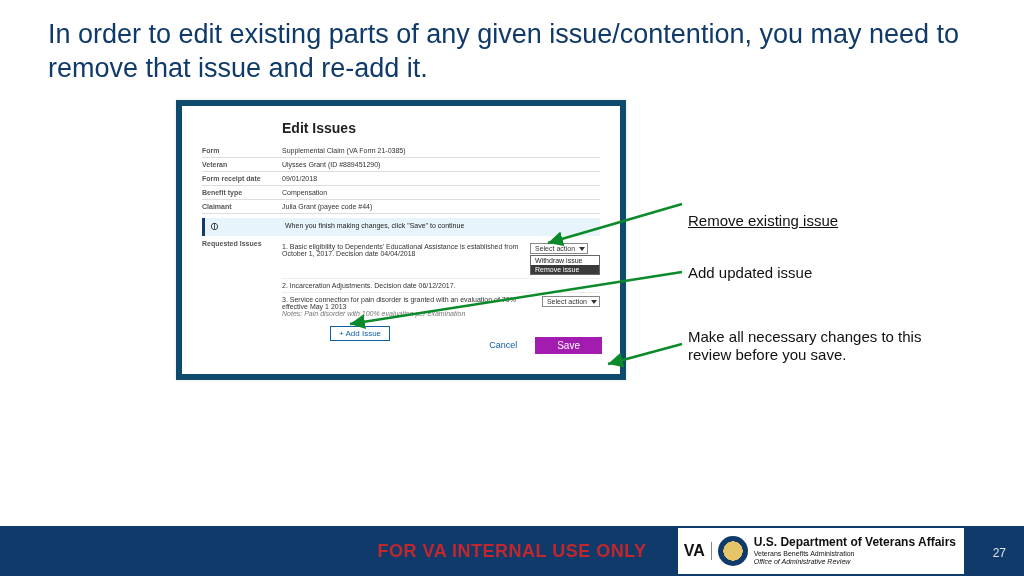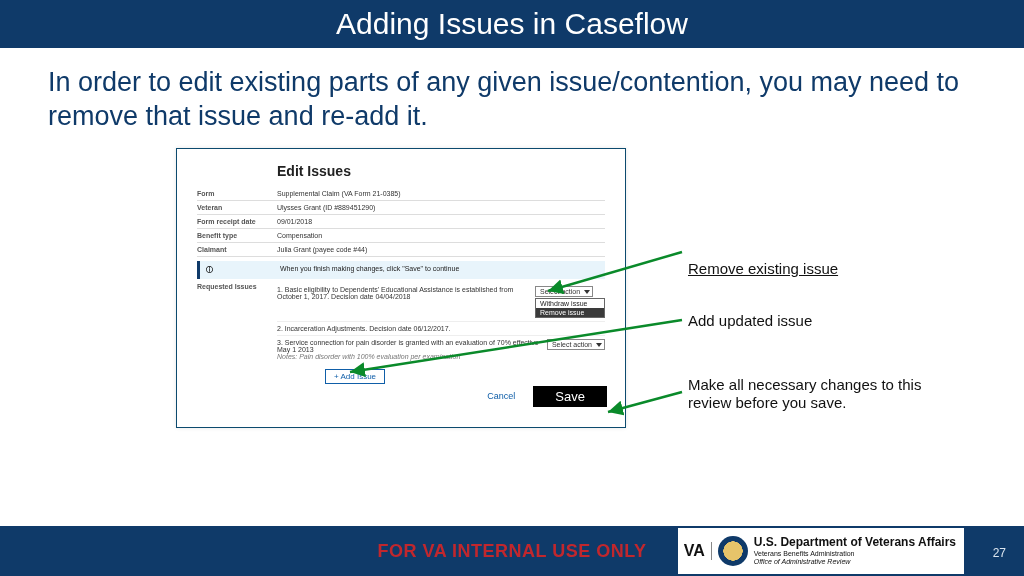--- a/index.html
+++ b/index.html
@@ -4,21 +4,21 @@
 <style>
   * { box-sizing: border-box; margin: 0; padding: 0; }
   html, body { width: 1024px; height: 576px; font-family: "Segoe UI", Arial, sans-serif; background: #fff; overflow: hidden; }
   .slide { width: 1024px; height: 576px; position: relative; }
   .title-bar { width: 100%; height: 48px; background: #0f3a69; color: #fff; font-size: 30px; font-weight: 300; text-align: center; line-height: 48px; }
   .body { padding: 18px 40px 0 48px; }
   .intro { color: #0f3a69; font-size: 27px; line-height: 1.25; font-weight: 400; }
   .content-row { position: relative; margin-top: 14px; height: 300px; }
   .shot {
     position: absolute; left: 128px; top: 0; width: 450px; height: 280px;
-    background: #fff; border: 1px solid #0c4a6e; box-shadow: 0 0 4px rgba(0,0,0,.1);
+    background: #fff; border: 6px solid #0c4a6e; box-shadow: 0 0 4px rgba(0,0,0,.1);
     padding: 14px 20px 10px 20px; font-size: 8px; color: #222;
   }
   .shot h2 { font-size: 14px; font-weight: 700; margin: 0 0 8px 80px; }
   .row { display: flex; border-bottom: 1px solid #ddd; padding: 3px 0; }
   .row .lab { width: 80px; color: #555; font-weight: 600; font-size: 7px; }
   .row .val { flex: 1; color: #333; font-size: 7px; }
   .info-band { display: flex; background: #e8f4fb; border-left: 3px solid #0f3a69; padding: 4px 6px; margin: 4px 0; font-size: 7px; }
   .info-band .lab { width: 74px; font-weight: 700; color: #000; }
   .issues { margin-top: 4px; display: flex; }
   .issues .lab { width: 80px; color: #555; font-weight: 600; font-size: 7px; }
@@ -27,21 +27,21 @@
   .issue .txt { flex: 1; }
   .issue .note { font-style: italic; color:#777; }
   .select-action { border: 1px solid #888; font-size: 7px; padding: 1px 12px 1px 4px; position: relative; background:#fff; display:inline-block; white-space:nowrap;}
   .select-action .tri { position:absolute; right:2px; top:3px; width:0;height:0;border-left:3px solid transparent;border-right:3px solid transparent;border-top:4px solid #333;}
   .dropdown { border:1px solid #666; width:70px; font-size:7px; background:#fff; margin-top:1px;}
   .dropdown .opt { padding:1px 4px; color:#222; }
   .dropdown .opt.highlight { background:#3a3a3a; color:#fff; }
   .add-issue-btn { display:inline-block; border:1px solid #0f5ea8; color:#0f5ea8; font-size:8px; padding:2px 8px; margin-top:6px; background:#fff;margin-left:48px;}
   .actions { position:absolute; right:18px; bottom:20px; display:flex; gap:18px; align-items:center;}
   .cancel { color:#0f5ea8; font-size:9px; }
-  .save { background:#000000; color:#fff; font-size:13px; padding:3px 22px; }
+  .save { background:#a21caf; color:#fff; font-size:10px; padding:3px 22px; }
   
   .callout { position:absolute; font-size:15px; color:#111; }
   .c1 { left:640px; top:112px;text-decoration:underline; }
   .c2 { left:640px; top:164px; }
   .c3 { left:640px; top:228px; width:260px; line-height:1.2; }
   svg.arrows { position:absolute; left:0; top:0; width:928px; height:300px; pointer-events:none; }
   
   .footer-bar { position:absolute; left:0; bottom:0; width:100%; height:50px; background:#0f3a69; display:flex; align-items:center; }
   .footer-red { position:absolute; left:50%; transform:translateX(-50%); bottom:14px; color:#c1272d; font-weight:700; font-size:18px; letter-spacing:.5px;text-align:center; }
   .page-no { position:absolute; right:18px; bottom:16px; color:#dbe5ef; font-size:12px;margin-top:32px; }
@@ -49,21 +49,20 @@
   .va-logo { font-weight:800; font-size:16px; color:#111; border-right:1px solid #888; padding-right:6px;}
   .seal { width:30px; height:30px; border-radius:50%; background: radial-gradient(circle at 50% 50%, #e6c46a 0 45%, #0f3a69 46% 100%); }
   .va-text { font-size:7px; color:#111; line-height:1.15;}
   .va-text b { font-size:12px; display:block;text-align:center;}
   .va-text i { font-style:italic; font-size:7px;}
 </style>
 </head>
 <body>
 
 <div class="slide">
-  <div class="title-bar">Adding Issues in Caseflow</div>
 
   <div class="body">
     <p class="intro">In order to edit existing parts of any given issue/contention, you may need to remove that issue and re-add it.</p>
 
     <div class="content-row">
 
       <div class="shot">
         <h2>Edit Issues</h2>
 
         <div class="row">

